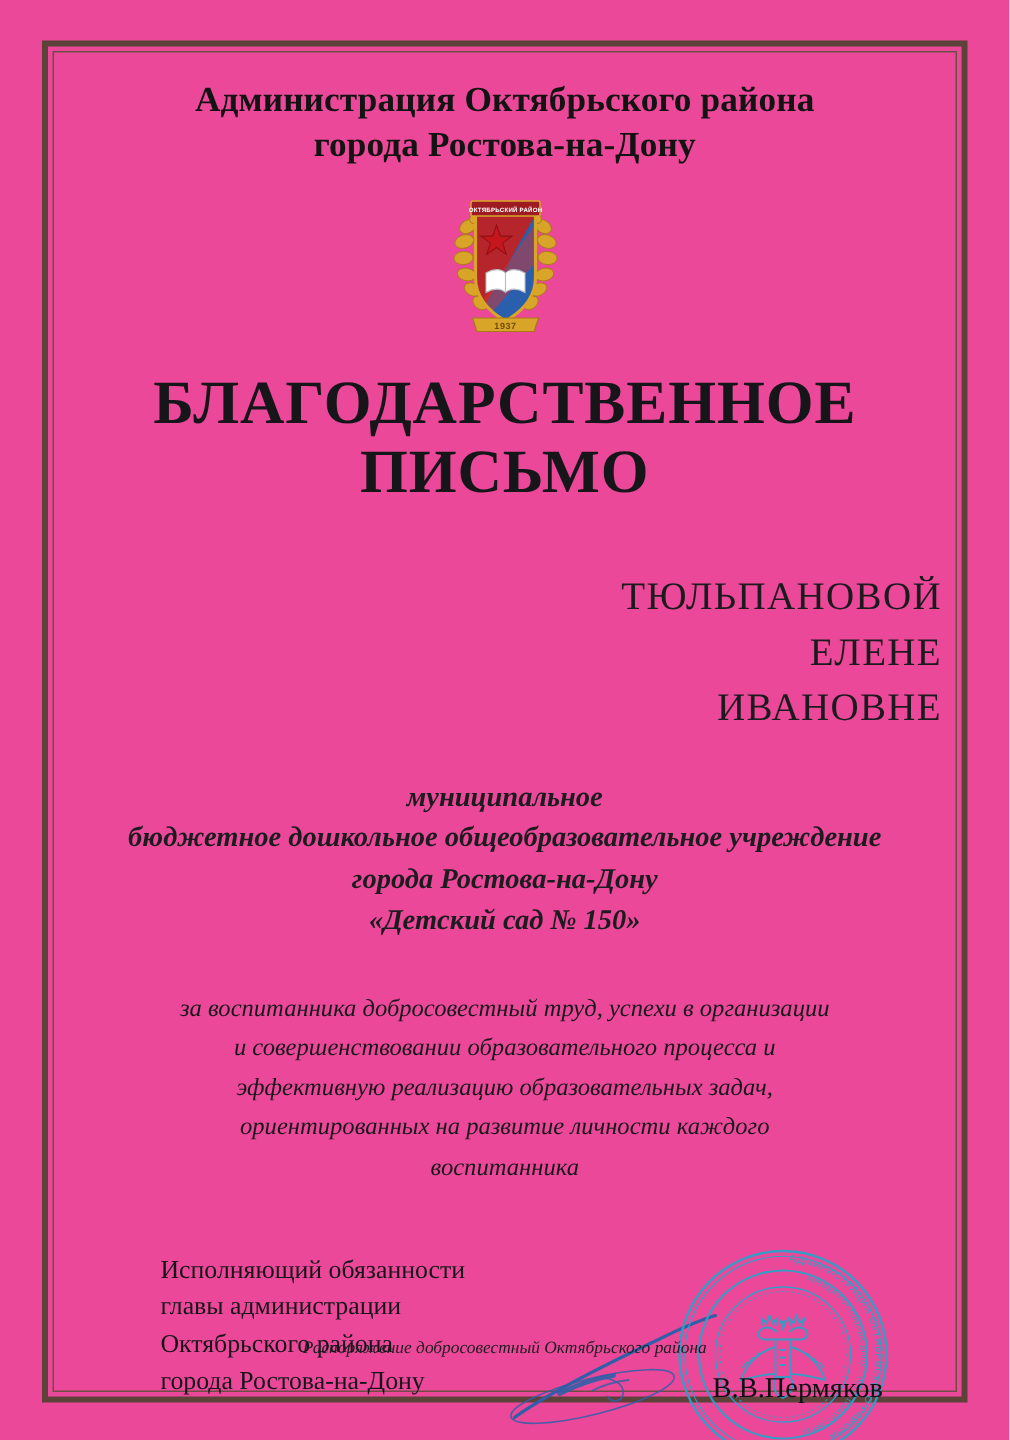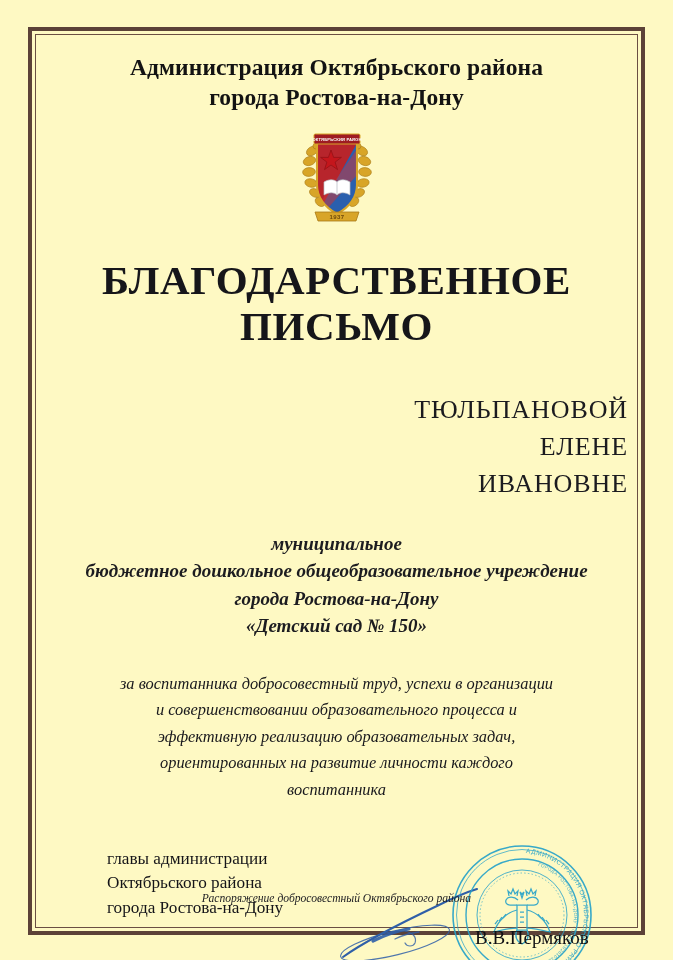--- a/index.html
+++ b/index.html
@@ -8,21 +8,21 @@
     padding: 0;
     background: #ffffff;
   }
   body {
     font-family: "Liberation Serif", "DejaVu Serif", serif;
   }
   .page {
     position: relative;
     width: 673px;
     height: 960px;
-    background: #fef9c3;
+    background: #ec4899;
     overflow: hidden;
     box-sizing: border-box;
   }
   
   .border-outer {
     position: absolute;
     left: 28px;
     top: 27px;
     width: 617px;
     height: 908px;
@@ -66,21 +66,21 @@
     justify-content: center;
   }
   .emblem {
     position: relative;
     width: 74px;
     height: 103px;
   }
   
   .main-title {
     text-align: center;
-    margin-top: 32px;
+    margin-top: 20px;
     font-size: 41px;
     font-weight: bold;
     line-height: 1.12;
     letter-spacing: 0.6px;
     color: #16161a;
   }
   
   .recipient {
     text-align: right;
     margin-top: 41px;
@@ -251,20 +251,21 @@
       <div>за воспитанника добросовестный труд, успехи в организации</div>
       <div>и совершенствовании образовательного процесса и</div>
       <div>эффективную реализацию образовательных задач,</div>
       <div>ориентированных на развитие личности каждого</div>
       <div>воспитанника</div>
     </div>
 
     <div class="signature-area">
 
       <div class="signer-title">
+        <div>Исполняющий обязанности</div>
         <div>главы администрации</div>
         <div>Октябрьского района</div>
         <div>города Ростова-на-Дону</div>
       </div>
 
       <div class="signature-mark">
         <svg viewBox="0 0 190 95" width="190" height="95" aria-hidden="true">
           <g fill="none" stroke="#2f5fa8" stroke-linecap="round">
             <ellipse cx="60" cy="58" rx="56" ry="12" transform="rotate(-14 60 58)" stroke-width="1.1" opacity="0.85"></ellipse>
             <path d="M8,72 C30,56 66,38 104,20 C120,12 132,7 142,4" stroke-width="2.1"></path>

